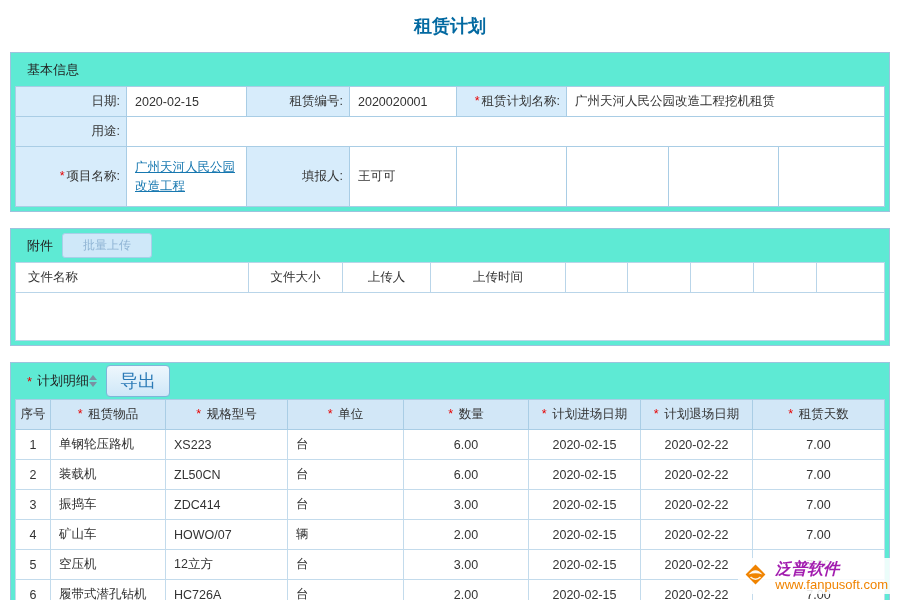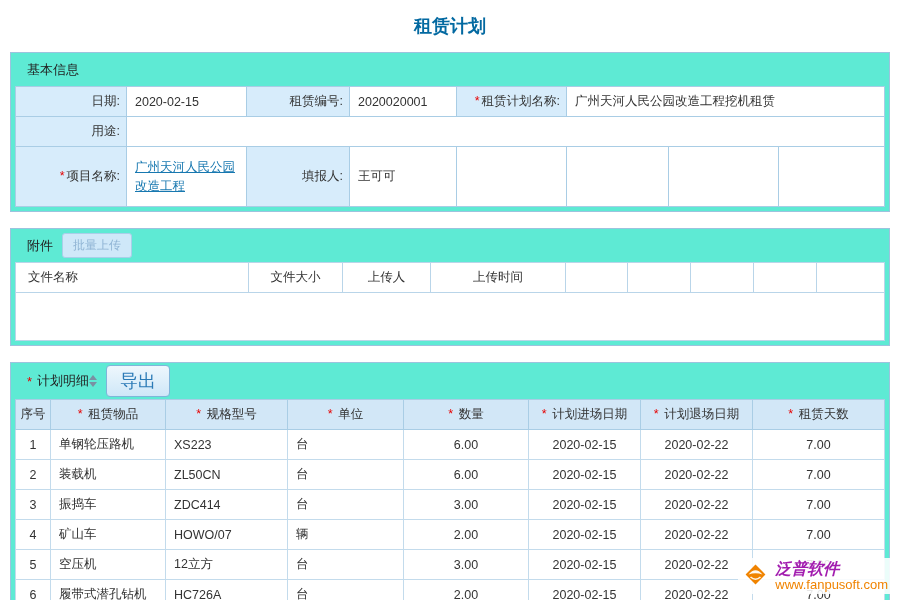--- a/index.html
+++ b/index.html
@@ -15,21 +15,21 @@
   
   table.form-table { width:100%; border-collapse:collapse; table-layout:fixed; }
   .form-table td { border:1px solid #a9cde5; font-size:12.5px; color:#333; height:30px; overflow:hidden; }
   .form-table td.lbl { background:#d7ecfb; text-align:right; padding-right:6px; }
   .form-table td.val { background:#fff; text-align:left; padding-left:8px; }
   .req { color:#e60000; margin-right:2px; }
   a.link { color:#1878b0; text-decoration:underline; cursor:pointer; font-size:12.5px; line-height:1.5; display:inline-block; }
 
   
   .btn { display:inline-flex; align-items:center; justify-content:center; font-size:12px; cursor:pointer; }
-  .btn-upload { background:#cfe8f9; border:1px solid #a9cfe9; color:#8fb4d4; padding:3px 10px; border-radius:3px; }
+  .btn-upload { background:#cfe8f9; border:1px solid #a9cfe9; color:#8fb4d4; padding:3px 20px; border-radius:3px; }
   .btn-export { background:linear-gradient(#eef7fd,#cfe7f8); border:1px solid #7fb5da; color:#2b7ab6; padding:3px 13px; border-radius:4px; font-size:18px; }
 
   
   table.attach-table { width:100%; border-collapse:collapse; table-layout:fixed; background:#fff; border:1px solid #b9d5e9; }
   .attach-table th { border:1px solid #b9d5e9; height:30px; font-size:12.5px; color:#333; font-weight:normal; text-align:center; background:#fff; }
   .attach-table th:first-child { text-align:left; padding-left:12px; }
   .attach-table td.empty-body { border:none; height:48px; background:#fff; }
 
   
   .detail-head { height:36px; }

